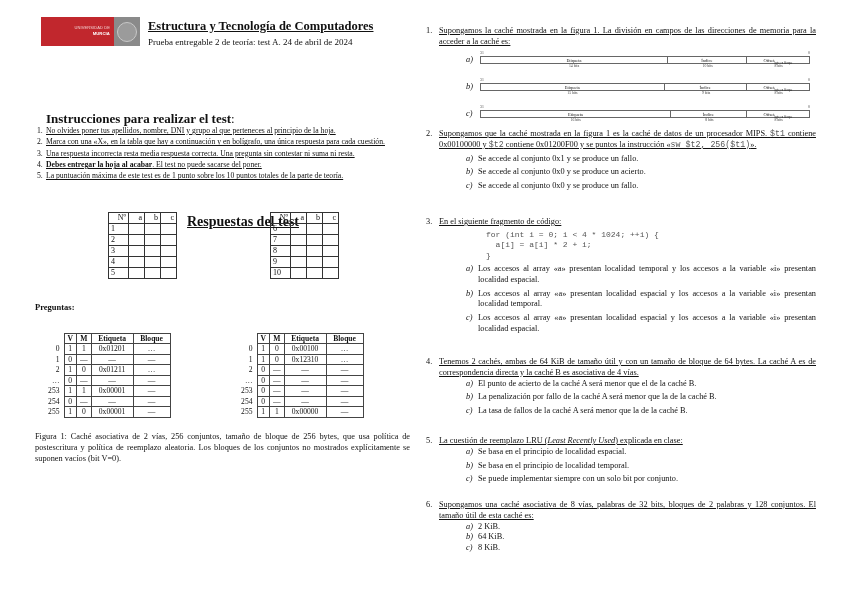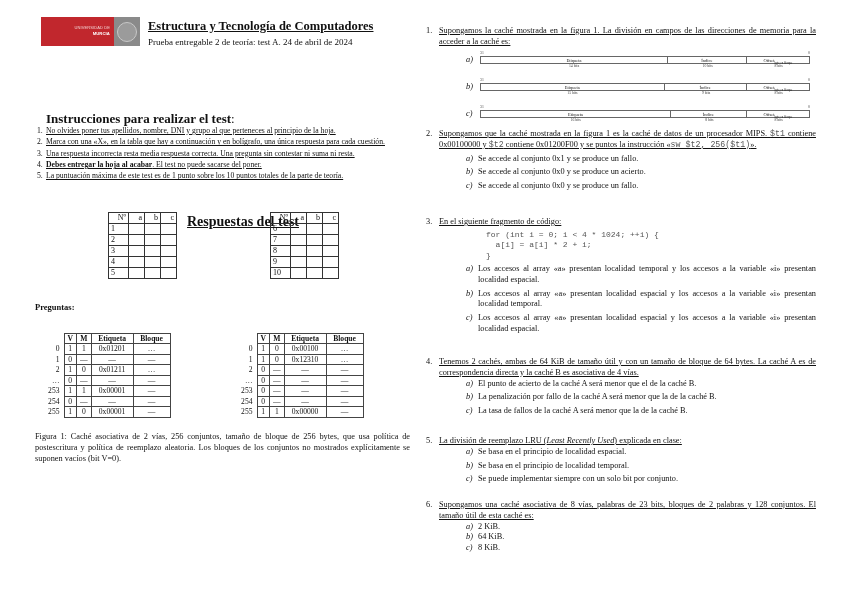--- a/index.html
+++ b/index.html
@@ -459,40 +459,40 @@
     </div>
   <div class="opt">
       <span class="ol">c)</span>
       <span class="ot">La tasa de fallos de la caché A será menor que la de la caché B.</span>
     </div>
 </div>
 
 <div class="q" style="top:436px;">
   <div class="stem">
       <span class="qn">5.</span>
-    <span class="qt"><span>La división de reemplazo LRU (</span><i>Least Recently Used</i><span>) explicada en clase:</span></span>
+    <span class="qt"><span>La cuestión de reemplazo LRU (</span><i>Least Recently Used</i><span>) explicada en clase:</span></span>
   </div>
   <div class="opt tight">
       <span class="ol">a)</span>
       <span class="ot">Se basa en el principio de localidad espacial.</span>
     </div>
   <div class="opt">
       <span class="ol">b)</span>
       <span class="ot">Se basa en el principio de localidad temporal.</span>
     </div>
   <div class="opt">
       <span class="ol">c)</span>
       <span class="ot">Se puede implementar siempre con un solo bit por conjunto.</span>
     </div>
 </div>
 
 <div class="q" style="top:500px;">
   <div class="stem">
       <span class="qn">6.</span>
-      <span class="qt">Supongamos una caché asociativa de 8 vías, palabras de 23 bits, bloques de 2 palabras y 128 conjuntos. El tamaño útil de esta caché es:</span>
+      <span class="qt">Supongamos una caché asociativa de 8 vías, palabras de 32 bits, bloques de 2 palabras y 128 conjuntos. El tamaño útil de esta caché es:</span>
     </div>
   <div class="opt tight">
       <span class="ol">a)</span>
       <span class="ot">2 KiB.</span>
     </div>
   <div class="opt tight">
       <span class="ol">b)</span>
       <span class="ot">64 KiB.</span>
     </div>
   <div class="opt tight">

